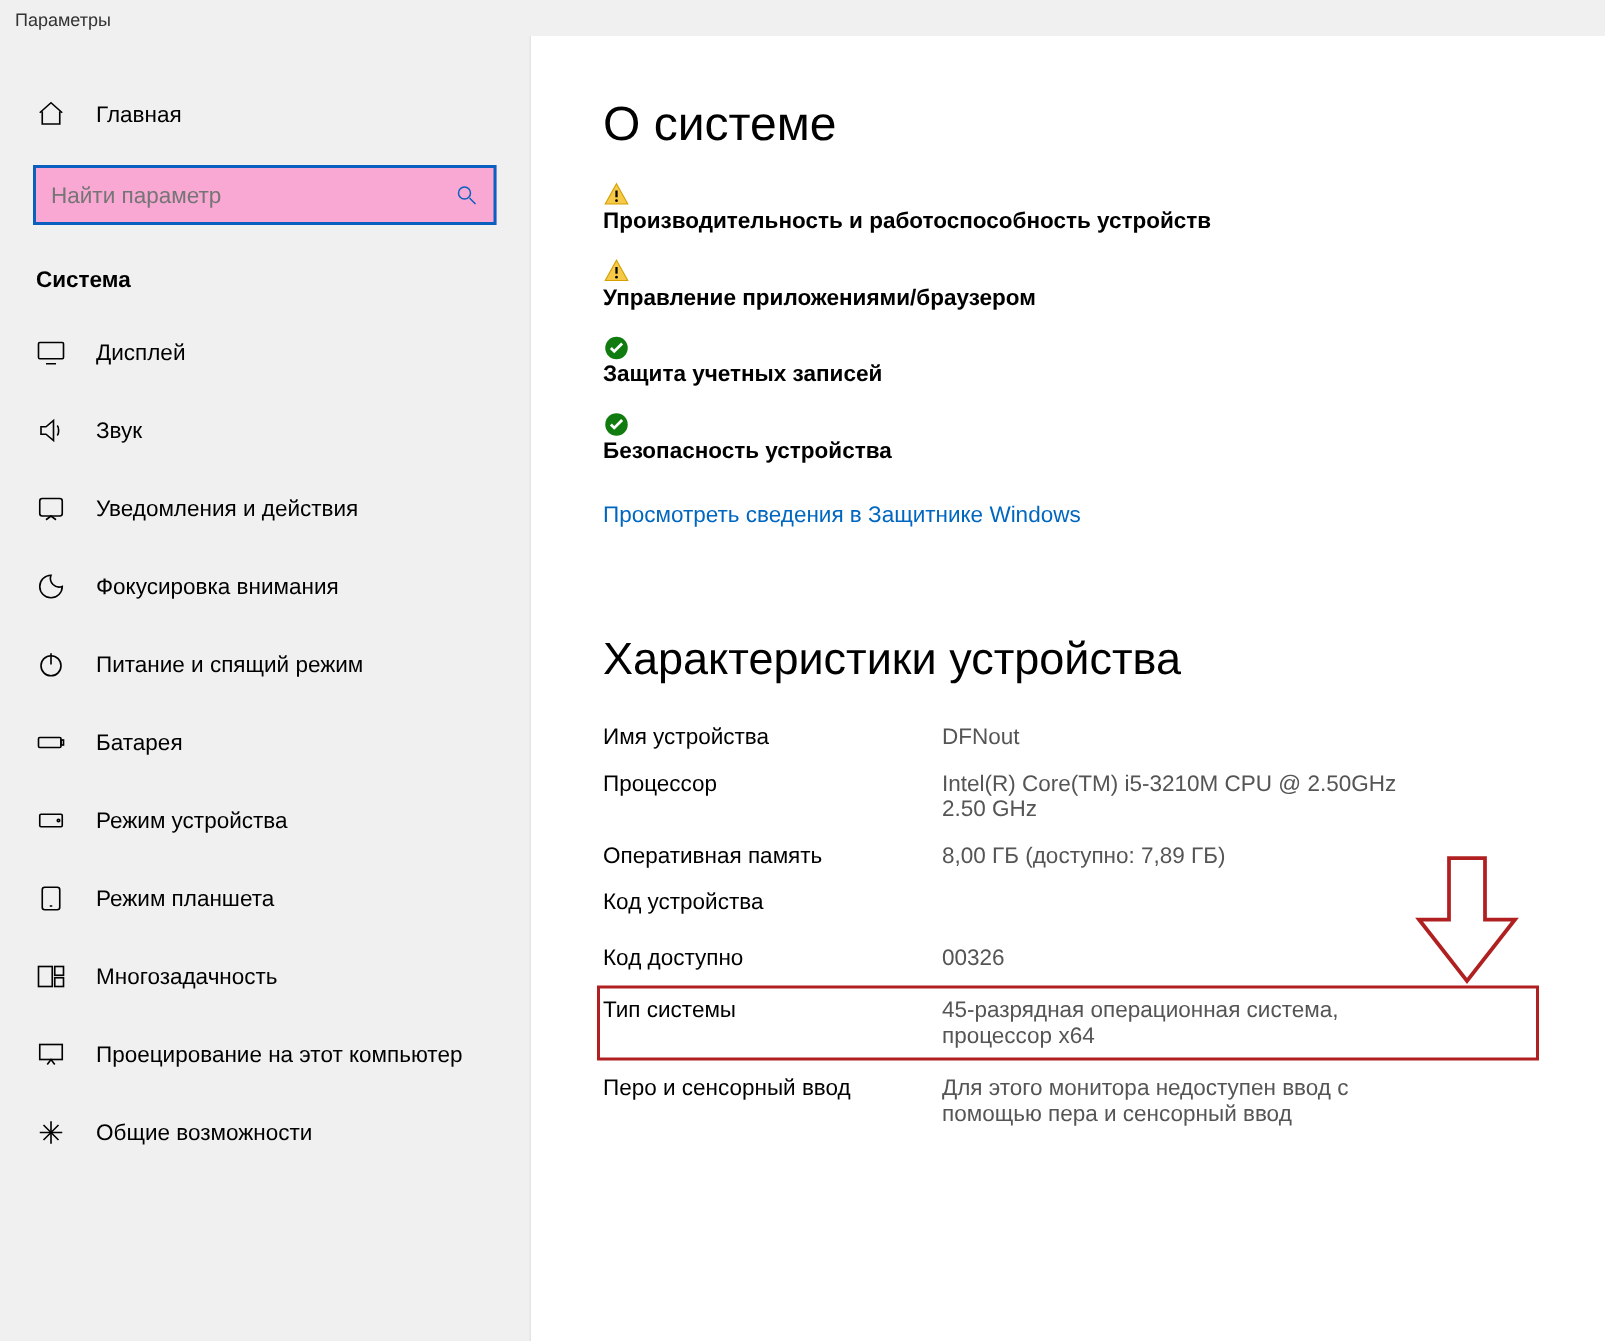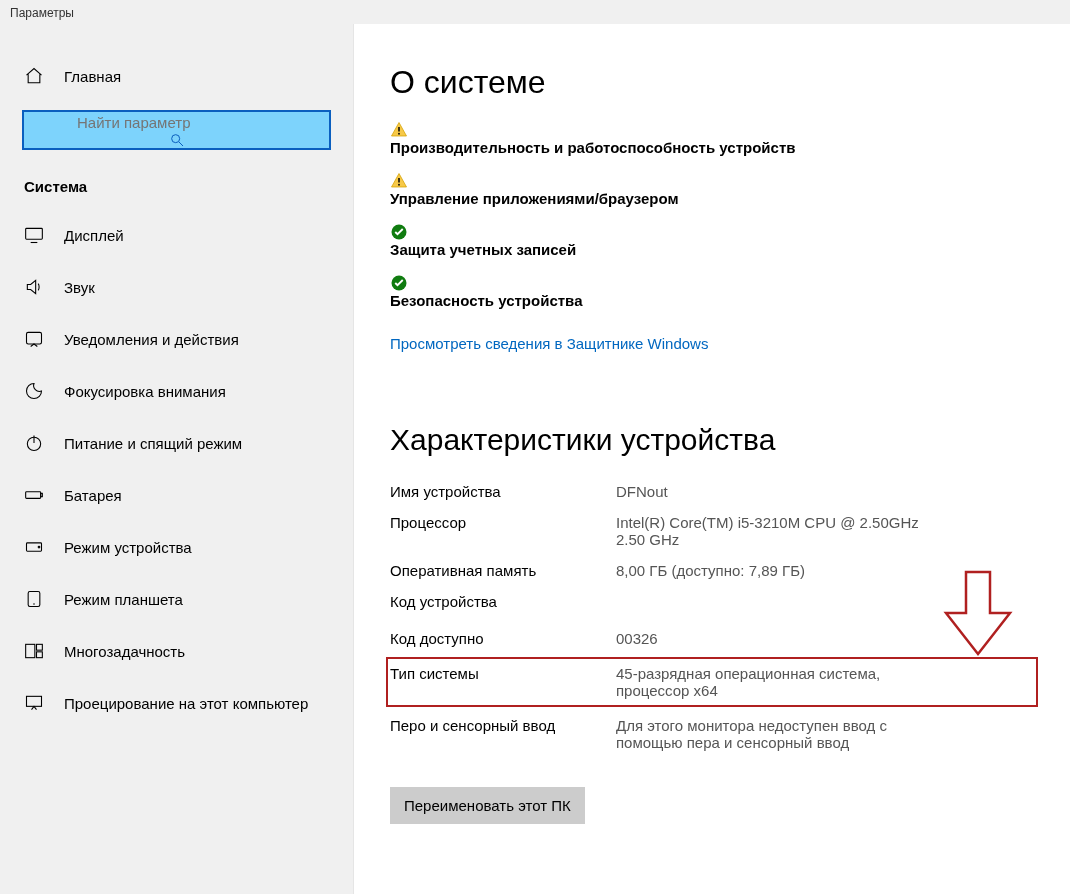--- a/index.html
+++ b/index.html
@@ -47,24 +47,23 @@
     fill: none;
     stroke-width: 1.3;
   }
   .search-wrap {
     margin: 12px 22px 18px;
   }
   .search-box {
     display: flex;
     align-items: center;
     border: 2px solid #0a5fbf;
-    background: #7dd3fc;
+    background: #f9a8d4;
     height: 40px;
     padding: 0 10px;
-    flex-direction: column;
   }
   .search-box input {
     flex: 1;
     border: none;
     outline: none;
     font-size: 15px;
     color: #666;
     background: transparent;
   }
   .search-box .sicon {
@@ -72,21 +71,21 @@
     stroke:#0a5fbf; fill:none; stroke-width:1.5;
   }
   .section-header {
     font-size: 15px;
     font-weight: 600;
     padding: 10px 24px 14px;
   }
   .nav-list .nav-item { padding: 16px 24px; }
   .main {
     flex: 1;
-    padding: 40px 36px 0;
+    padding: 40px 48px 0;
     overflow-y:auto;
     position: relative;
   }
   .page-header {
     font-size: 32px;
     font-weight: 400;
     margin-bottom: 18px;
   }
   .status-row {
     display: flex;
@@ -239,20 +238,29 @@
           </svg>
         <span>Многозадачность</span>
       </div>
       <div class="nav-item">
         <svg viewBox="0 0 24 24">
             <rect x="3" y="4" width="18" height="12"></rect>
             <path d="M9 20l3-4 3 4"></path>
           </svg>
         <span>Проецирование на этот компьютер</span>
       </div>
+      <div class="nav-item">
+        <svg viewBox="0 0 24 24">
+            <line x1="6" y1="6" x2="18" y2="18"></line>
+            <line x1="18" y1="6" x2="6" y2="18"></line>
+            <line x1="12" y1="3" x2="12" y2="21"></line>
+            <line x1="3" y1="12" x2="21" y2="12"></line>
+          </svg>
+        <span>Общие возможности</span>
+      </div>
     </div>
   </aside>
 
   <main class="main">
     <h1 class="page-header">О системе</h1>
 
     <div class="status-row">
       <svg class="sicon2" viewBox="0 0 24 24">
           <path fill="#f7c948" stroke="#d4a000" d="M12 2 L22 20 H2 Z"></path>
           <line x1="12" y1="8" x2="12" y2="14" stroke="#000" stroke-width="2"></line>
@@ -311,19 +319,18 @@
       <div class="spec-row hl-row">
         <div class="spec-label">Тип системы</div>
         <div class="spec-value">45-разрядная операционная система, процессор x64</div>
       </div>
       <div class="spec-row">
         <div class="spec-label">Перо и сенсорный ввод</div>
         <div class="spec-value">Для этого монитора недоступен ввод с помощью пера и сенсорный ввод</div>
       </div>
     </div>
 
-    <button class="rename-btn">Переименовать этот ПК</button>
 
     <svg class="arrow-annot" width="80" height="90" viewBox="0 0 80 90">
       <path d="M28 4 H52 V45 H72 L40 86 L8 45 H28 Z"></path>
     </svg>
   </main>
 </div>
 
 </body></html>

